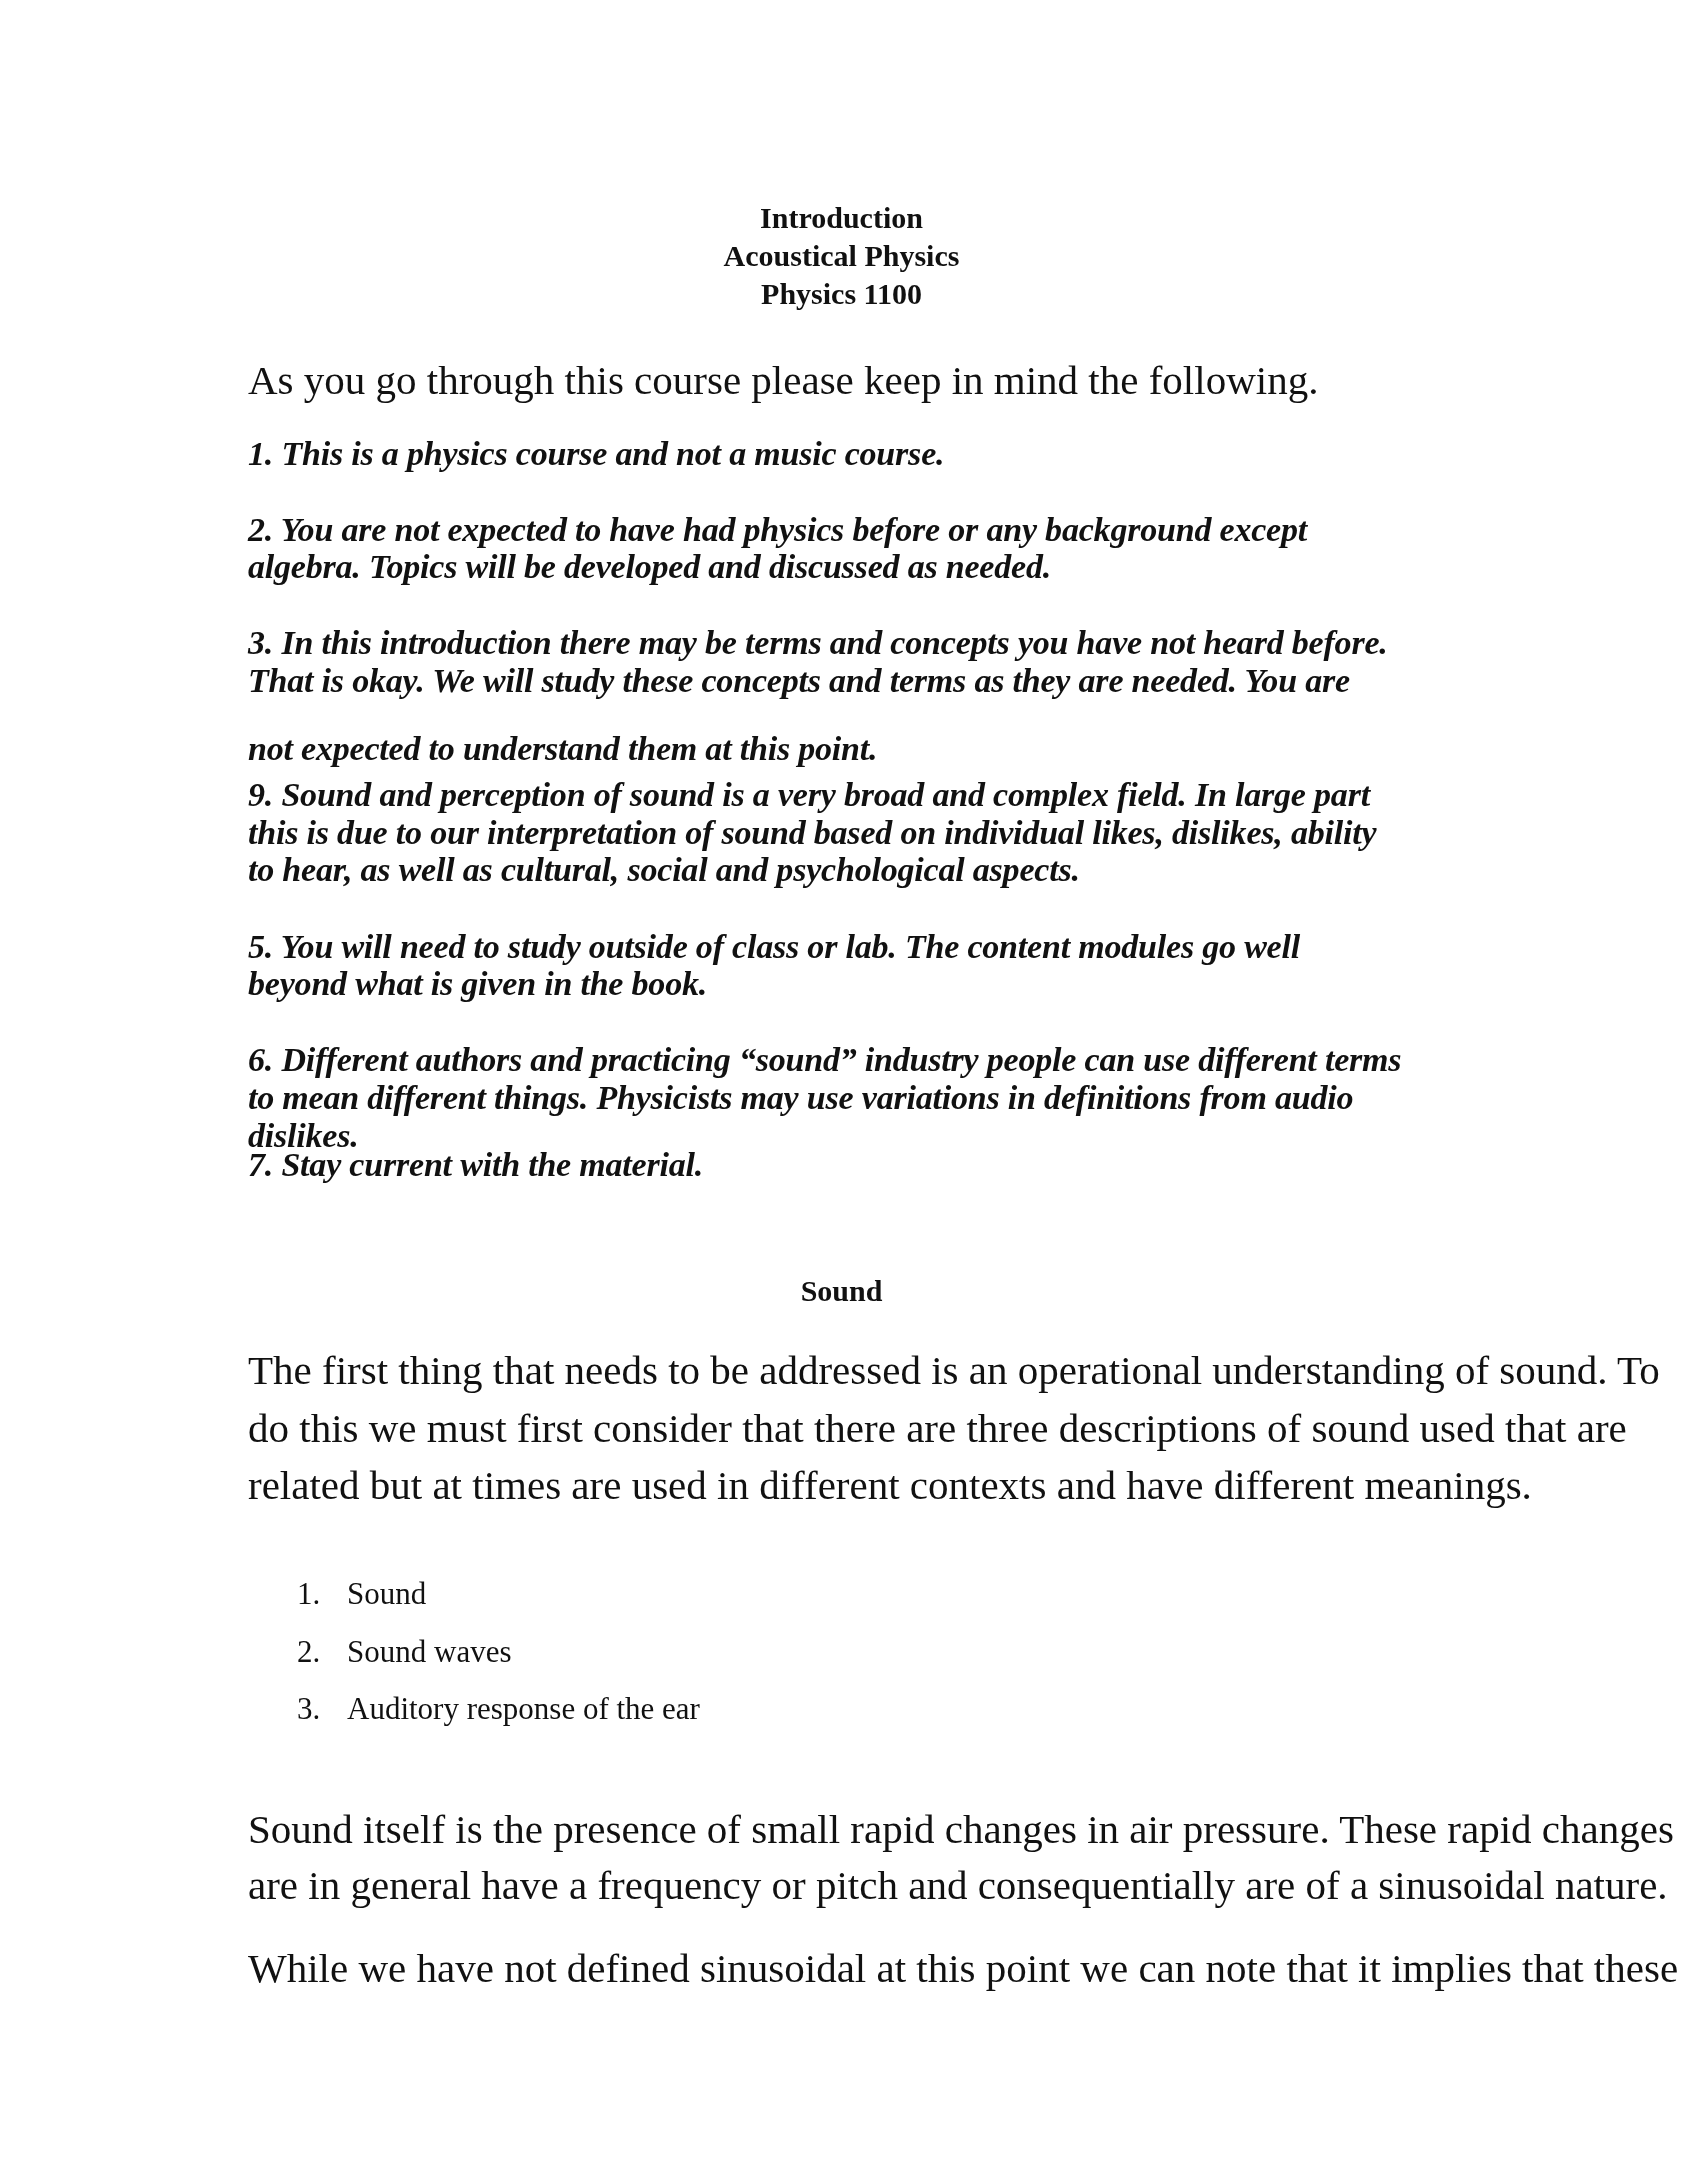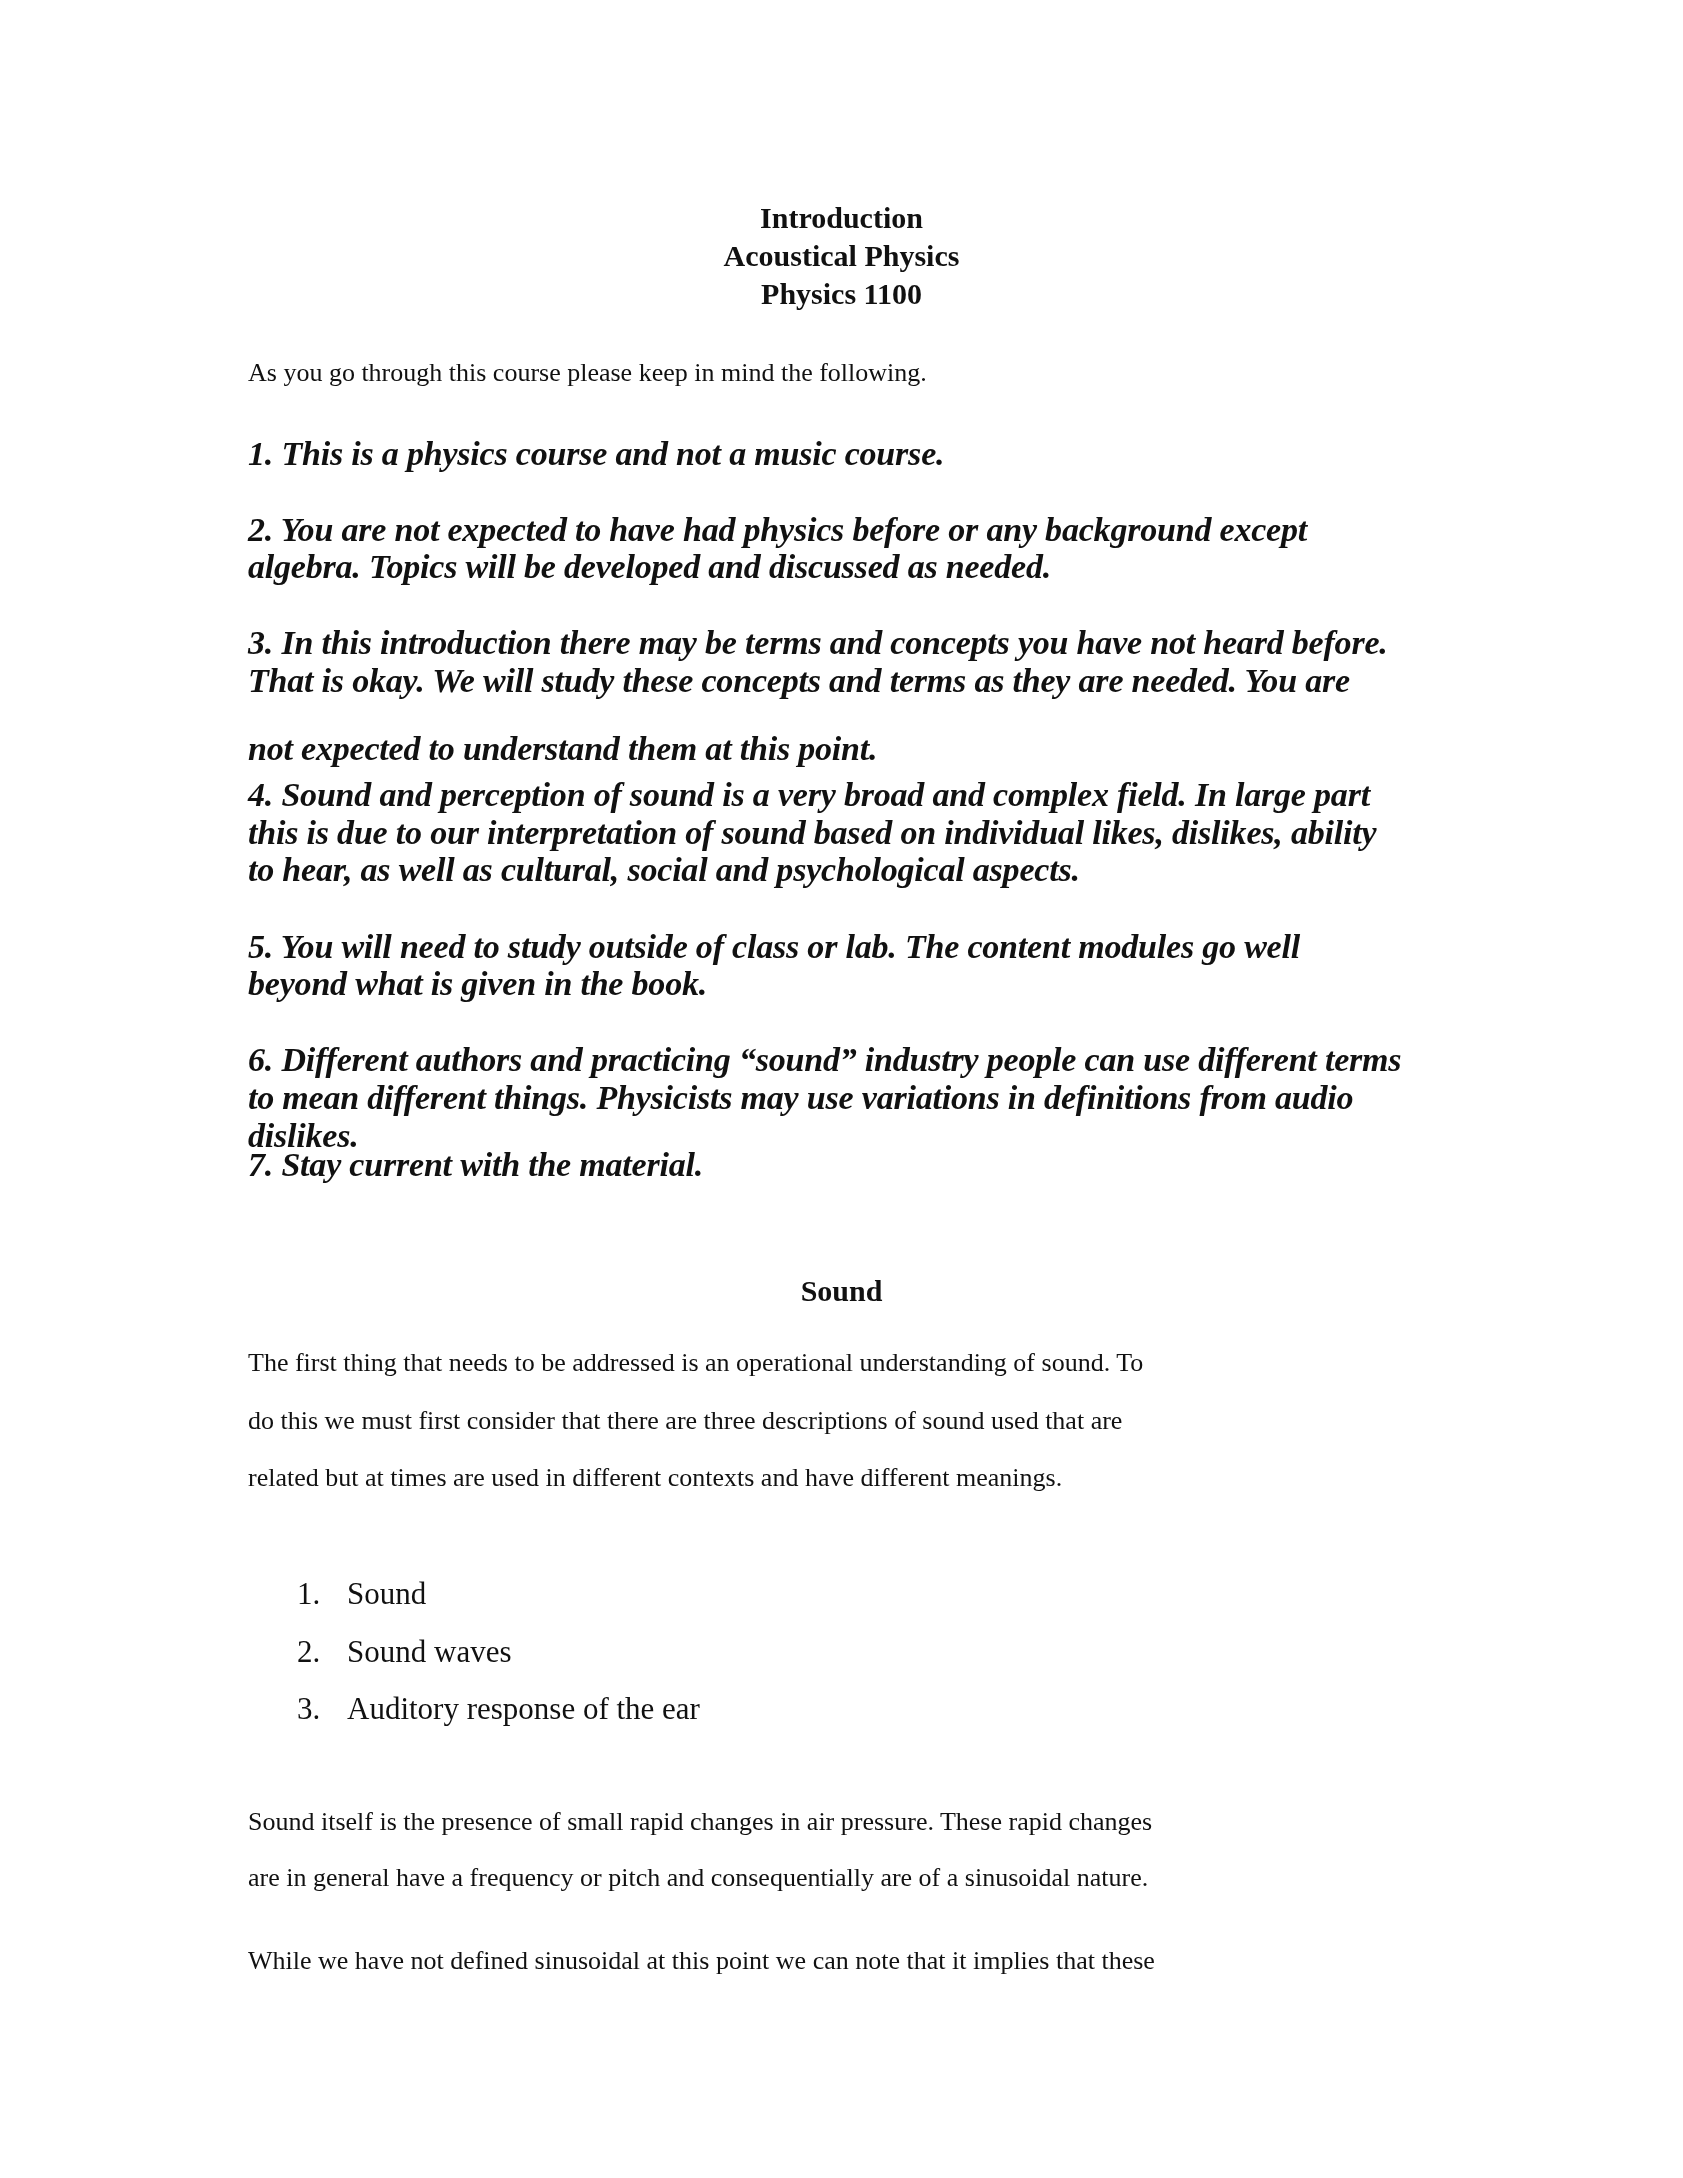--- a/index.html
+++ b/index.html
@@ -1,21 +1,21 @@
 <!DOCTYPE html>
 <html><head>
 <meta charset="utf-8">
 <style>
   html, body { margin: 0; padding: 0; background: #ffffff; }
   body { width: 1683px; height: 2178px; position: relative; overflow: hidden;
          font-family: "Liberation Serif", "DejaVu Serif", serif; color: #111; }
   .page { position: absolute; left: 0; top: 0; width: 1556px; height: 2178px; }
   .line { position: absolute; white-space: nowrap; line-height: 1; }
   .title { left: 0; width: 1683px; text-align: center; font-weight: bold; font-size: 30px; }
-  .body-text { left: 248px; font-size: 26px; text-align: right; }
+  .body-text { left: 248px; font-size: 41px; text-align: right; }
   .bold-text { left: 248px; font-size: 34px; font-weight: bold; letter-spacing: -0.2px; font-style: italic; }
   .list-num { left: 297px; font-size: 31px; }
   .list-label { left: 347px; font-size: 31px; }
 </style>
 </head>
 <body>
 
 <div class="page">
 
   <div class="line title" style="top:203px">Introduction</div>
@@ -26,21 +26,21 @@
 
   <div class="line bold-text" style="top:437px">1. This is a physics course and not a music course.</div>
 
   <div class="line bold-text" style="top:513px">2. You are not expected to have had physics before or any background except</div>
   <div class="line bold-text" style="top:550px">algebra.  Topics will be developed and discussed as needed.</div>
 
   <div class="line bold-text" style="top:626px">3. In this introduction there may be terms and concepts you have not heard before.</div>
   <div class="line bold-text" style="top:664px">That is okay.  We will study these concepts and terms as they are needed.  You are</div>
   <div class="line bold-text" style="top:732px">not expected to understand them at this point.</div>
 
-  <div class="line bold-text" style="top:778px">4. Sound and perception of sound is a very broad and complex field.  In large part</div>
+  <div class="line bold-text" style="top:778px">9. Sound and perception of sound is a very broad and complex field.  In large part</div>
   <div class="line bold-text" style="top:816px">this is due to our interpretation of sound based on individual likes, dislikes, ability</div>
   <div class="line bold-text" style="top:853px">to hear, as well as cultural, social and psychological aspects.</div>
 
   <div class="line bold-text" style="top:930px">5. You will need to study outside of class or lab.  The content modules go well</div>
   <div class="line bold-text" style="top:967px">beyond what is given in the book.</div>
 
   <div class="line bold-text" style="top:1043px">6. Different authors and practicing “sound” industry people can use different terms</div>
   <div class="line bold-text" style="top:1081px">to mean different things.  Physicists may use variations in definitions from audio</div>
   <div class="line bold-text" style="top:1119px">dislikes.</div>
 

